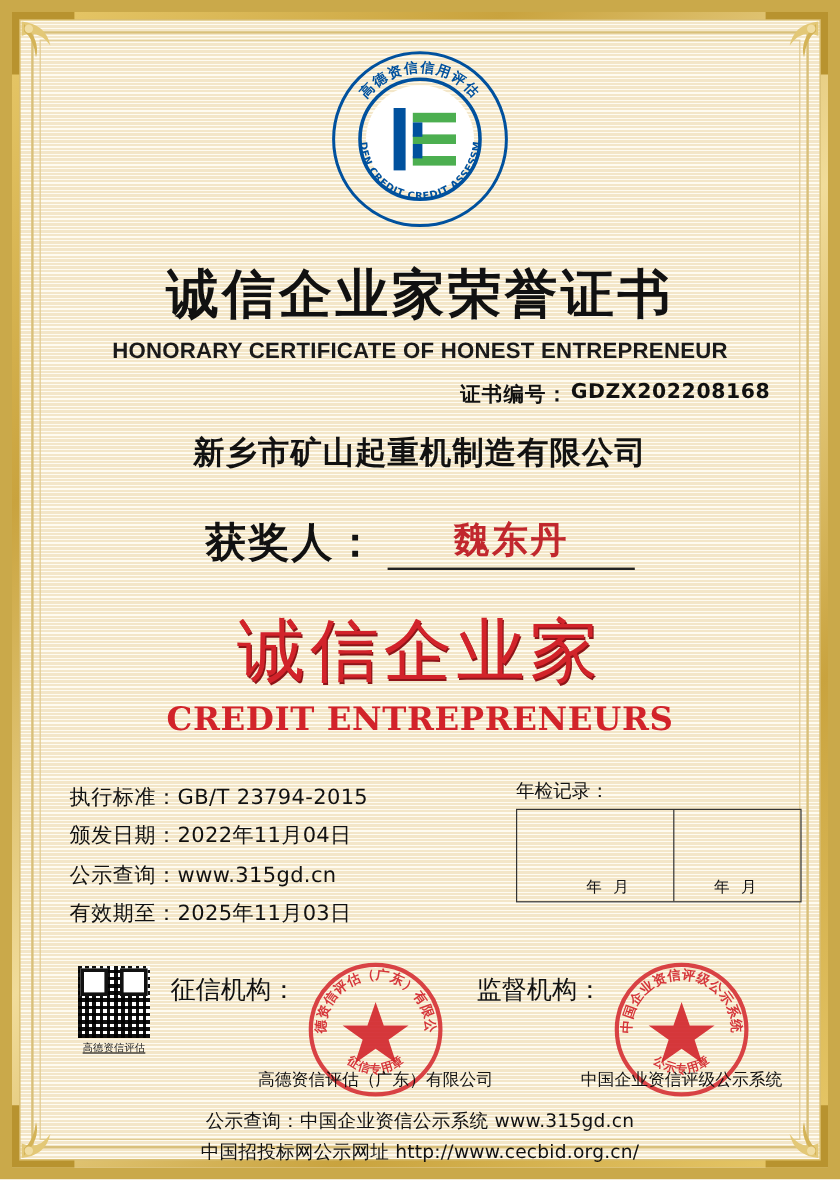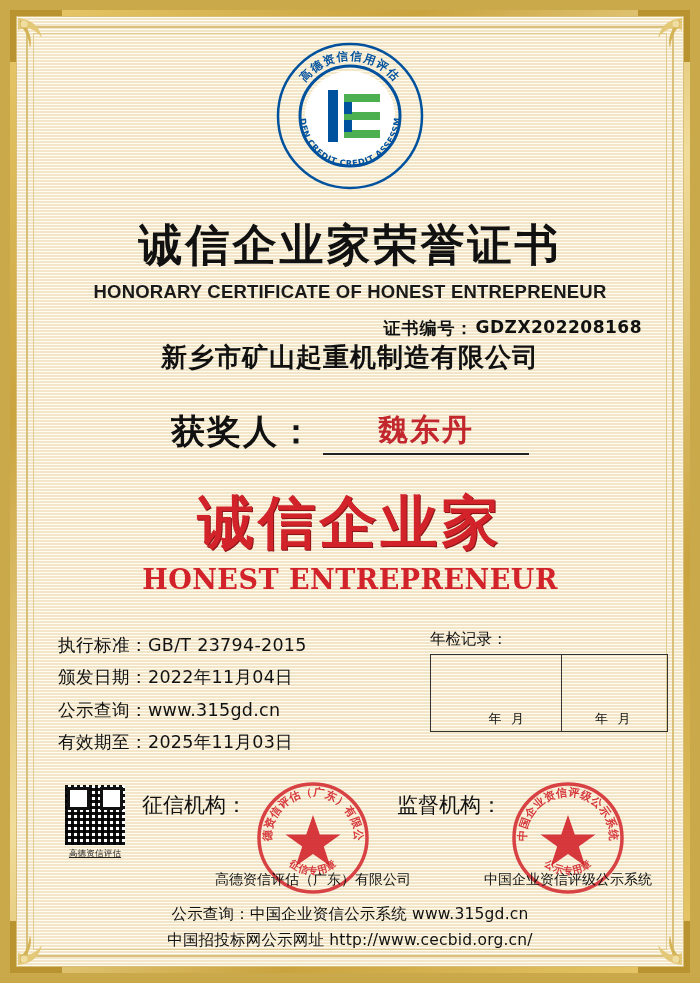--- a/index.html
+++ b/index.html
@@ -118,20 +118,21 @@
     box-sizing: border-box;
     font-family: "DejaVu Sans", "Liberation Sans", sans-serif;
     font-size: 17px;
     font-weight: bold;
     color: #111;
   }
   .cert-no-row .label { letter-spacing: 1px; }
   .cert-no-row .value { margin-left: 2px; letter-spacing: 0.5px; }
 
   .company {
+    margin-top: 20px;
     font-family: Liberation Mono, monospace;
     font-size: 26px;
     font-weight: bold;
     color: #111;
     letter-spacing: 1px;
     text-align: center;
   }
 
   .awardee-row {
     margin-top: 34px;
@@ -159,21 +160,21 @@
     font-size: 30px;
     font-weight: bold;
     color: #c1272d;
     letter-spacing: 2px;
   }
 
   .honor-cn {
     margin-top: 30px;
     font-family: "DejaVu Sans", "Liberation Sans", sans-serif;
     font-size: 57px;
-    font-weight: bold;
+    font-weight: normal;
     color: #d2232a;
     letter-spacing: 4px;
     text-shadow: 1px 1px 0 #8d1418;
     text-align: center;
     white-space: nowrap;
   }
   .honor-en {
     margin-top: 2px;
     font-family: "DejaVu Serif", "Liberation Serif", serif;
     font-size: 27px;
@@ -405,21 +406,21 @@
     <div class="company">新乡市矿山起重机制造有限公司</div>
 
     <div class="awardee-row">
       <span class="awardee-label">获奖人：</span>
       <span class="awardee-name-wrap">
         <span class="awardee-name">魏东丹</span>
       </span>
     </div>
 
     <div class="honor-cn">诚信企业家</div>
-    <div class="honor-en">HONEST ENTREPRENEUR</div>
+    <div class="honor-en">CREDIT ENTREPRENEURS</div>
 
     <div class="mid-section">
       <div class="details">
         <div class="detail-line">
           <span class="dlabel">执行标准：</span><span class="dvalue">GB/T 23794-2015</span>
         </div>
         <div class="detail-line">
           <span class="dlabel">颁发日期：</span><span class="dvalue">2022年11月04日</span>
         </div>
         <div class="detail-line">

